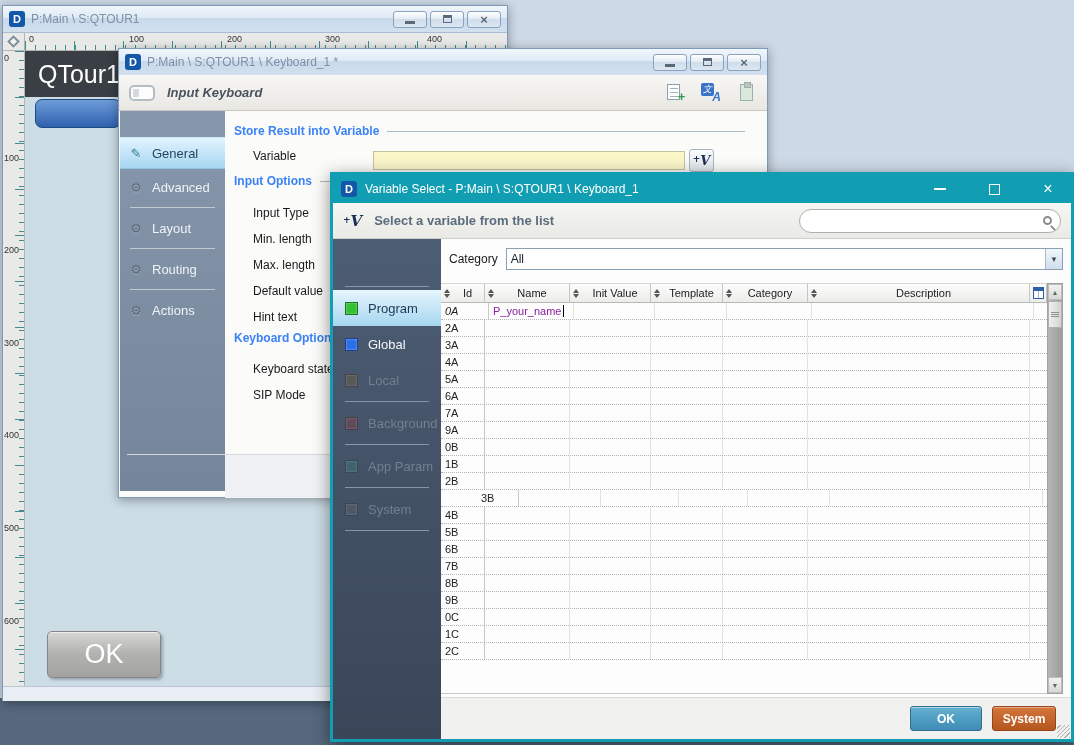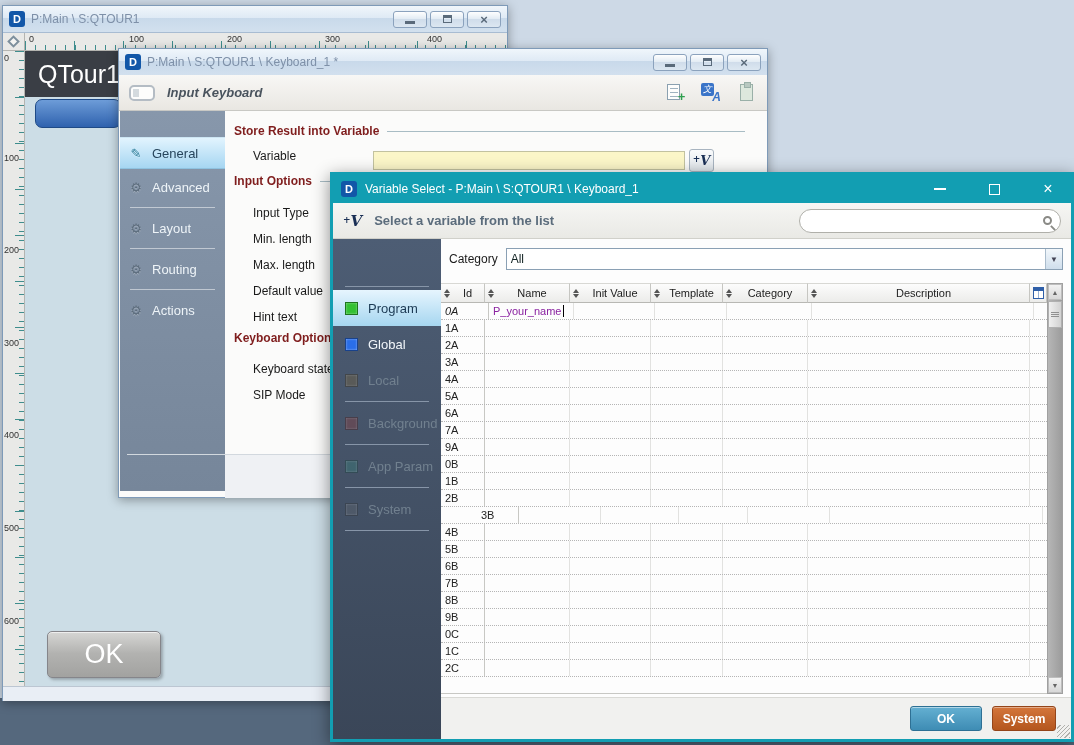--- a/index.html
+++ b/index.html
@@ -63,21 +63,21 @@
   .ico-clip{position:absolute;left:3px;top:1px;width:13px;height:17px;background:#dde8dd;border:1px solid #9ab0a8;}
   .ico-clip::after{content:"";position:absolute;left:3px;top:-3px;width:5px;height:4px;background:#b8c8c0;border:1px solid #9ab0a8;}
   #tabstrip{left:1px;top:62px;width:105px;height:380px;background:linear-gradient(#8797ab,#76869a);list-style:none;position:absolute;padding-top:24px;}
   .tab{height:32px;display:flex;align-items:center;gap:8px;padding-left:8px;color:#eef4f8;font-size:13px;margin:2px 0;}
   .tab .tab-icon{width:16px;color:#5d6d7d;font-size:13px;text-align:center;text-shadow:0 1px 0 rgba(255,255,255,.25);}
   .tab.selected{background:linear-gradient(#e2f4fe,#a6d6f2);color:#27455c;border-top:1px solid #cde6f4;border-bottom:1px solid #8fc2e0;}
   .tab.selected .tab-icon{color:#2e7d98;}
   .tab-sep{height:1px;background:rgba(255,255,255,.5);margin:4px 10px;}
   #tab-bottom-sep{left:8px;top:405px;width:632px;height:1px;background:#d2d8de;}
   #kb-footer{left:106px;top:406px;width:543px;height:43px;background:#eff1f4;}
-  .group-head{position:absolute;display:flex;align-items:center;gap:8px;color:#7f1d1d;font-weight:bold;font-size:12px;}
+  .group-head{position:absolute;display:flex;align-items:center;gap:8px;color:#3b82f6;font-weight:bold;font-size:12px;}
   .group-head .hline{flex:1;height:1px;background:#a8bcc4;}
   .fld{color:#1a1a1a;font-size:12px;}
   #g1{left:115px;top:75px;right:22px;}
   #variable-label{position:absolute;left:134px;top:100px;}
   #var-input{position:absolute;left:254px;top:102px;width:312px;height:19px;background:#fbf6c8;border:1px solid #c2c2a0;font-size:12px;padding:0 4px;}
   #var-btn{position:absolute;left:570px;top:100px;width:25px;height:23px;border:1px solid #a8b4c0;border-radius:3px;
     background:linear-gradient(#fafbfc,#dfe5ea);}
   .vglyph{font-family:"DejaVu Serif",serif;font-style:italic;font-weight:bold;color:#1a2f55;font-size:13px;}
   .vglyph::before{content:"+";font-size:9px;vertical-align:3px;font-style:normal;}
   #g2{left:115px;top:125px;right:22px;}
@@ -398,29 +398,20 @@
             <span class="vname">P_your_name</span>
             <span class="caret"></span>
           </div>
           <div class="td" style="width: 81px;"></div>
           <div class="td" style="width: 72px;"></div>
           <div class="td" style="width: 85px;"></div>
           <div class="td" style="width: 222px;"></div>
           <div class="td td-fill"></div>
         </div>
         <div class="tr">
-          <div class="td td-id" style="width: 44px;">1A</div>
-          <div class="td td-name" style="width: 85px;"></div>
-          <div class="td" style="width: 81px;"></div>
-          <div class="td" style="width: 72px;"></div>
-          <div class="td" style="width: 85px;"></div>
-          <div class="td" style="width: 222px;"></div>
-          <div class="td td-fill"></div>
-        </div>
-        <div class="tr">
           <div class="td td-id" style="width: 44px;">2A</div>
           <div class="td td-name" style="width: 85px;"></div>
           <div class="td" style="width: 81px;"></div>
           <div class="td" style="width: 72px;"></div>
           <div class="td" style="width: 85px;"></div>
           <div class="td" style="width: 222px;"></div>
           <div class="td td-fill"></div>
         </div>
         <div class="tr">
           <div class="td td-id" style="width: 44px;">3A</div>

